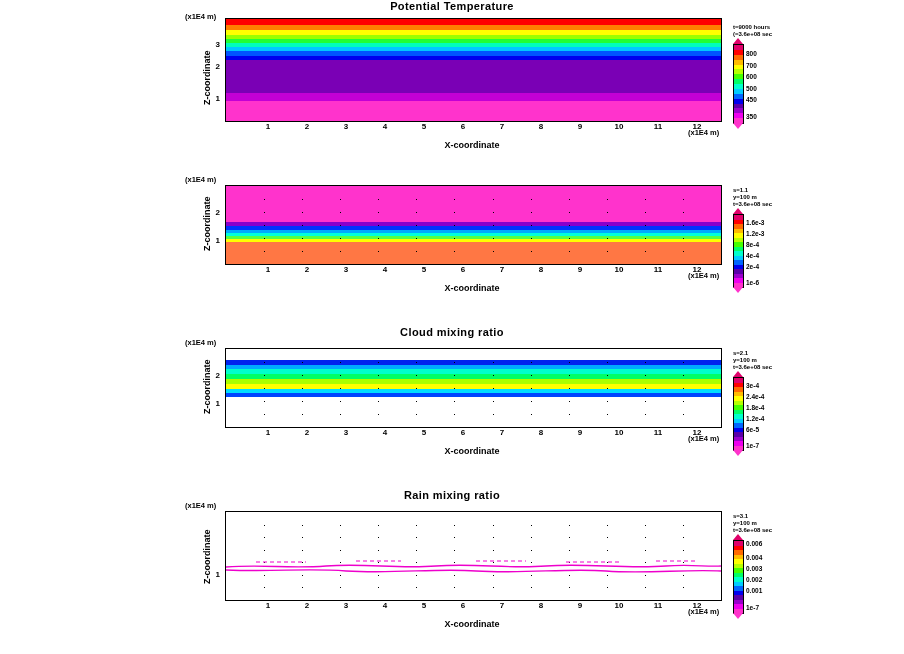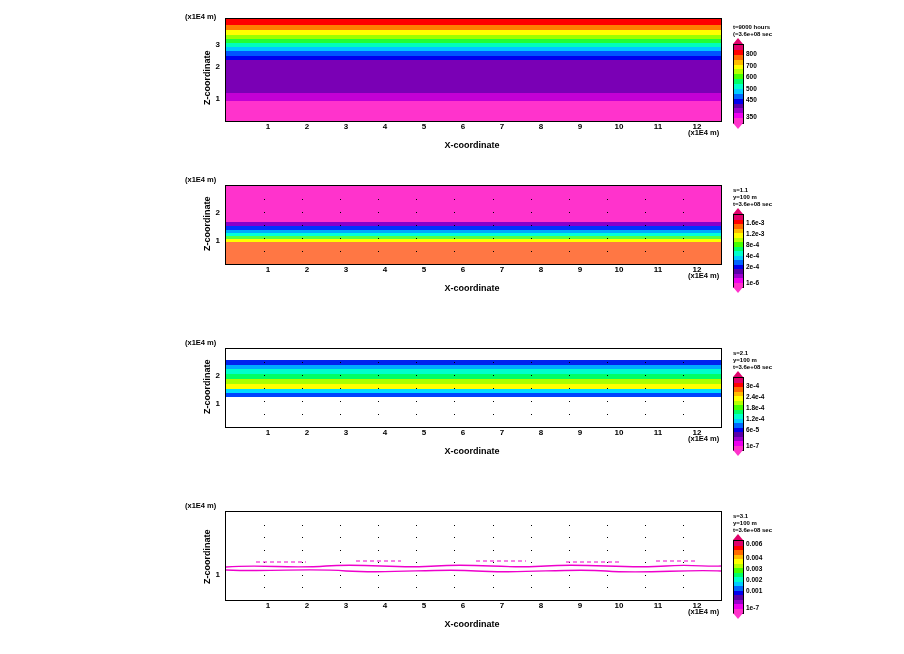--- a/index.html
+++ b/index.html
@@ -124,20 +124,21 @@
   }
   .curve {
     position: absolute;
     pointer-events: none;
   }
 </style>
 </head>
 <body>
 
 <div class="panel" style="top:0;height:160px;">
+  <div class="panel-title" style="top:0px;">Potential Temperature</div>
   <div class="unit-top" style="left:185px;top:12px;">(x1E4 m)</div>
 
   <div class="plot-area" style="left:225px;top:18px;width:495px;height:102px;">
     <div class="band" style="top:0px;height:6px;background:#ff0000;"></div>
     <div class="band" style="top:6px;height:5px;background:#ff7f00;"></div>
     <div class="band" style="top:11px;height:5px;background:#ffff00;"></div>
     <div class="band" style="top:16px;height:4px;background:#9bff00;"></div>
     <div class="band" style="top:20px;height:4px;background:#22ff33;"></div>
     <div class="band" style="top:24px;height:4px;background:#00ffbb;"></div>
     <div class="band" style="top:28px;height:4px;background:#00c8ff;"></div>
@@ -322,20 +323,21 @@
 
   <div class="cbar-tick" style="left:746px;top:56px;">1.6e-3</div>
   <div class="cbar-tick" style="left:746px;top:67px;">1.2e-3</div>
   <div class="cbar-tick" style="left:746px;top:78px;">8e-4</div>
   <div class="cbar-tick" style="left:746px;top:89px;">4e-4</div>
   <div class="cbar-tick" style="left:746px;top:100px;">2e-4</div>
   <div class="cbar-tick" style="left:746px;top:116px;">1e-6</div>
 </div>
 
 <div class="panel" style="top:326px;height:160px;">
+  <div class="panel-title" style="top:0px;">Cloud mixing ratio</div>
   <div class="unit-top" style="left:185px;top:12px;">(x1E4 m)</div>
 
   <div class="plot-area" style="left:225px;top:22px;width:495px;height:78px;">
     <div class="band" style="top:0px;height:11px;background:#ffffff;"></div>
     <div class="band" style="top:11px;height:5px;background:#0022ee;"></div>
     <div class="band" style="top:16px;height:4px;background:#00aaff;"></div>
     <div class="band" style="top:20px;height:5px;background:#00ffcc;"></div>
     <div class="band" style="top:25px;height:5px;background:#00ff66;"></div>
     <div class="band" style="top:30px;height:5px;background:#aaff00;"></div>
     <div class="band" style="top:35px;height:5px;background:#ffff00;"></div>
@@ -452,20 +454,21 @@
 
   <div class="cbar-tick" style="left:746px;top:56px;">3e-4</div>
   <div class="cbar-tick" style="left:746px;top:67px;">2.4e-4</div>
   <div class="cbar-tick" style="left:746px;top:78px;">1.8e-4</div>
   <div class="cbar-tick" style="left:746px;top:89px;">1.2e-4</div>
   <div class="cbar-tick" style="left:746px;top:100px;">6e-5</div>
   <div class="cbar-tick" style="left:746px;top:116px;">1e-7</div>
 </div>
 
 <div class="panel" style="top:489px;height:165px;">
+  <div class="panel-title" style="top:0px;">Rain mixing ratio</div>
   <div class="unit-top" style="left:185px;top:12px;">(x1E4 m)</div>
 
   <div class="plot-area" style="left:225px;top:22px;width:495px;height:88px;">
     <div class="dotgrid" id="grid4">
         <span style="left: 38px; top: 13px;"></span>
         <span style="left: 38px; top: 25px;"></span>
         <span style="left: 38px; top: 38px;"></span>
         <span style="left: 38px; top: 50px;"></span>
         <span style="left: 38px; top: 63px;"></span>
         <span style="left: 38px; top: 75px;"></span>

